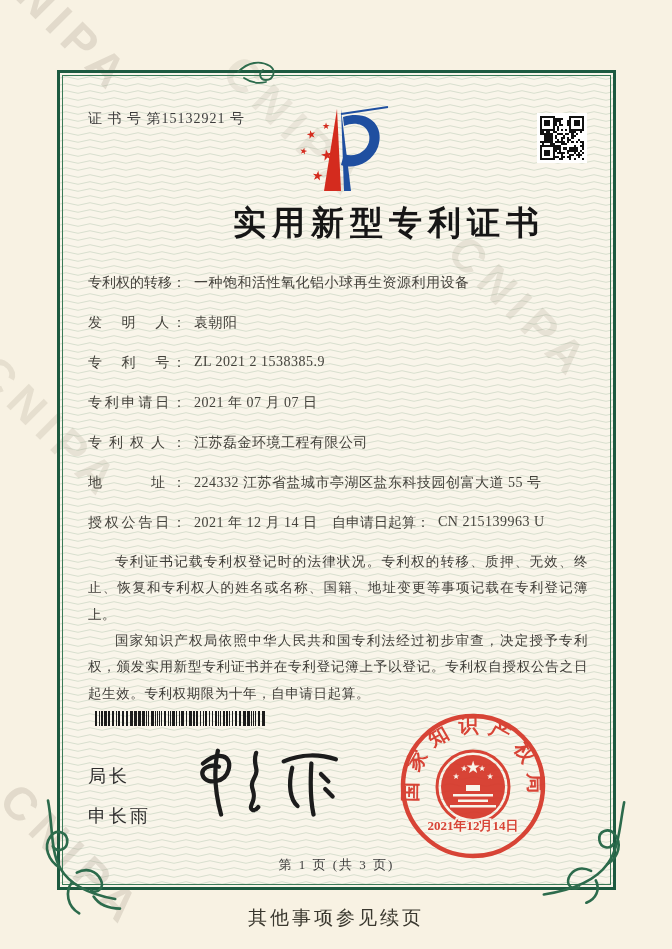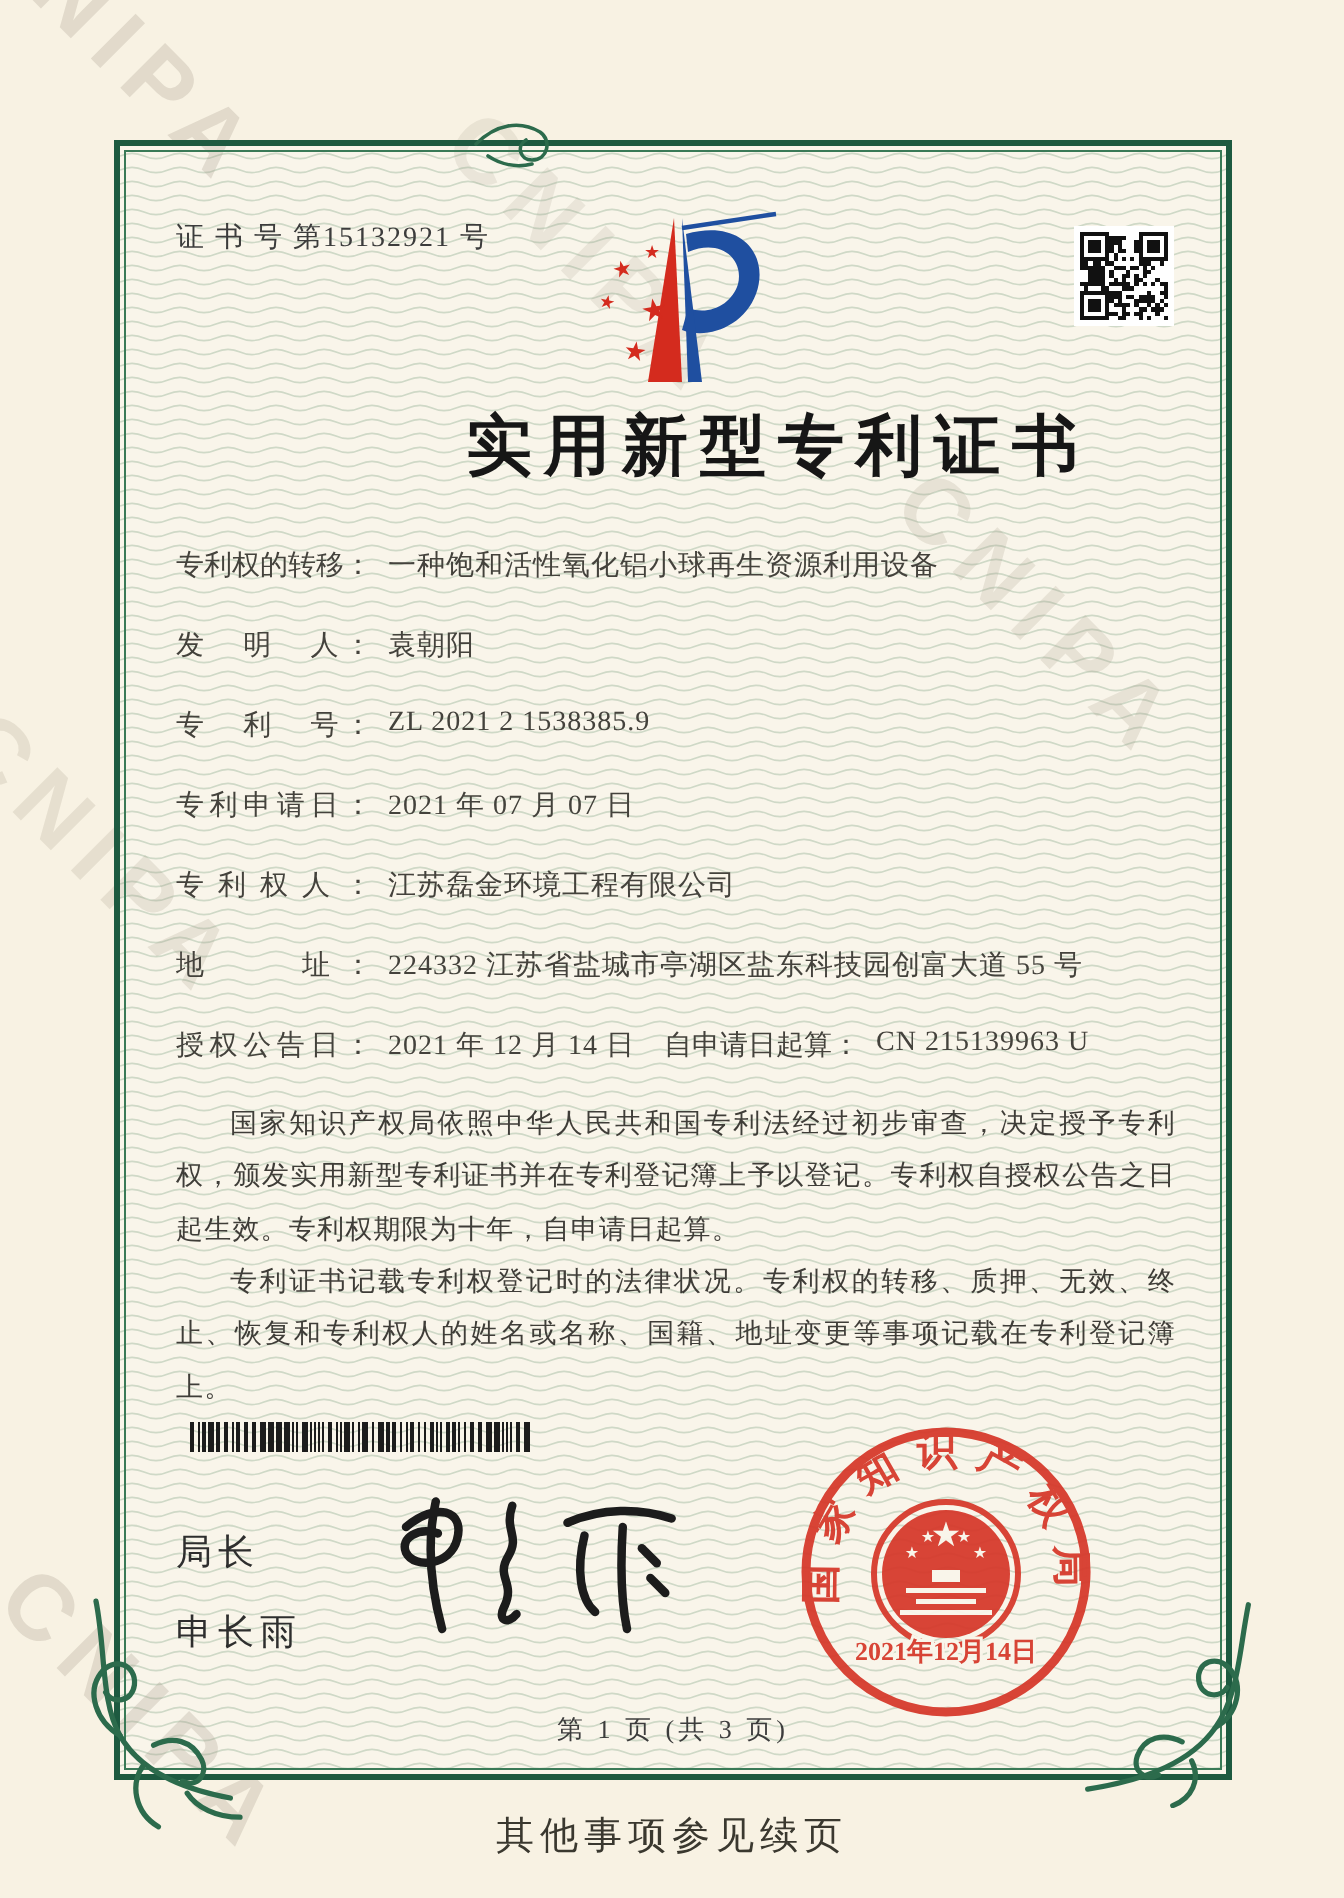--- a/index.html
+++ b/index.html
@@ -452,22 +452,22 @@
     </div>
     <div class="frow">
       <span class="flabel">授权公告日：</span><span class="fvalue">2021 年 12 月 14 日</span>
       <span class="grant-pair2">
         <span class="flabel">自申请日起算：</span><span class="fvalue">CN 215139963 U</span>
       </span>
     </div>
   </div>
 
   <div class="paras">
+    <p>专利证书记载专利权登记时的法律状况。专利权的转移、质押、无效、终止、恢复和专利权人的姓名或名称、国籍、地址变更等事项记载在专利登记簿上。</p>
     <p>国家知识产权局依照中华人民共和国专利法经过初步审查，决定授予专利权，颁发实用新型专利证书并在专利登记簿上予以登记。专利权自授权公告之日起生效。专利权期限为十年，自申请日起算。</p>
-    <p>专利证书记载专利权登记时的法律状况。专利权的转移、质押、无效、终止、恢复和专利权人的姓名或名称、国籍、地址变更等事项记载在专利登记簿上。</p>
   </div>
 
   <div class="barcode">
     <svg id="barsvg" width="172" height="15">
         <rect x="0" y="0" width="2" height="15" fill="#1c1c1c"></rect>
         <rect x="4" y="0" width="1" height="15" fill="#1c1c1c"></rect>
         <rect x="6" y="0" width="2" height="15" fill="#1c1c1c"></rect>
         <rect x="9" y="0" width="3" height="15" fill="#1c1c1c"></rect>
         <rect x="13" y="0" width="2" height="15" fill="#1c1c1c"></rect>
         <rect x="17" y="0" width="2" height="15" fill="#1c1c1c"></rect>

